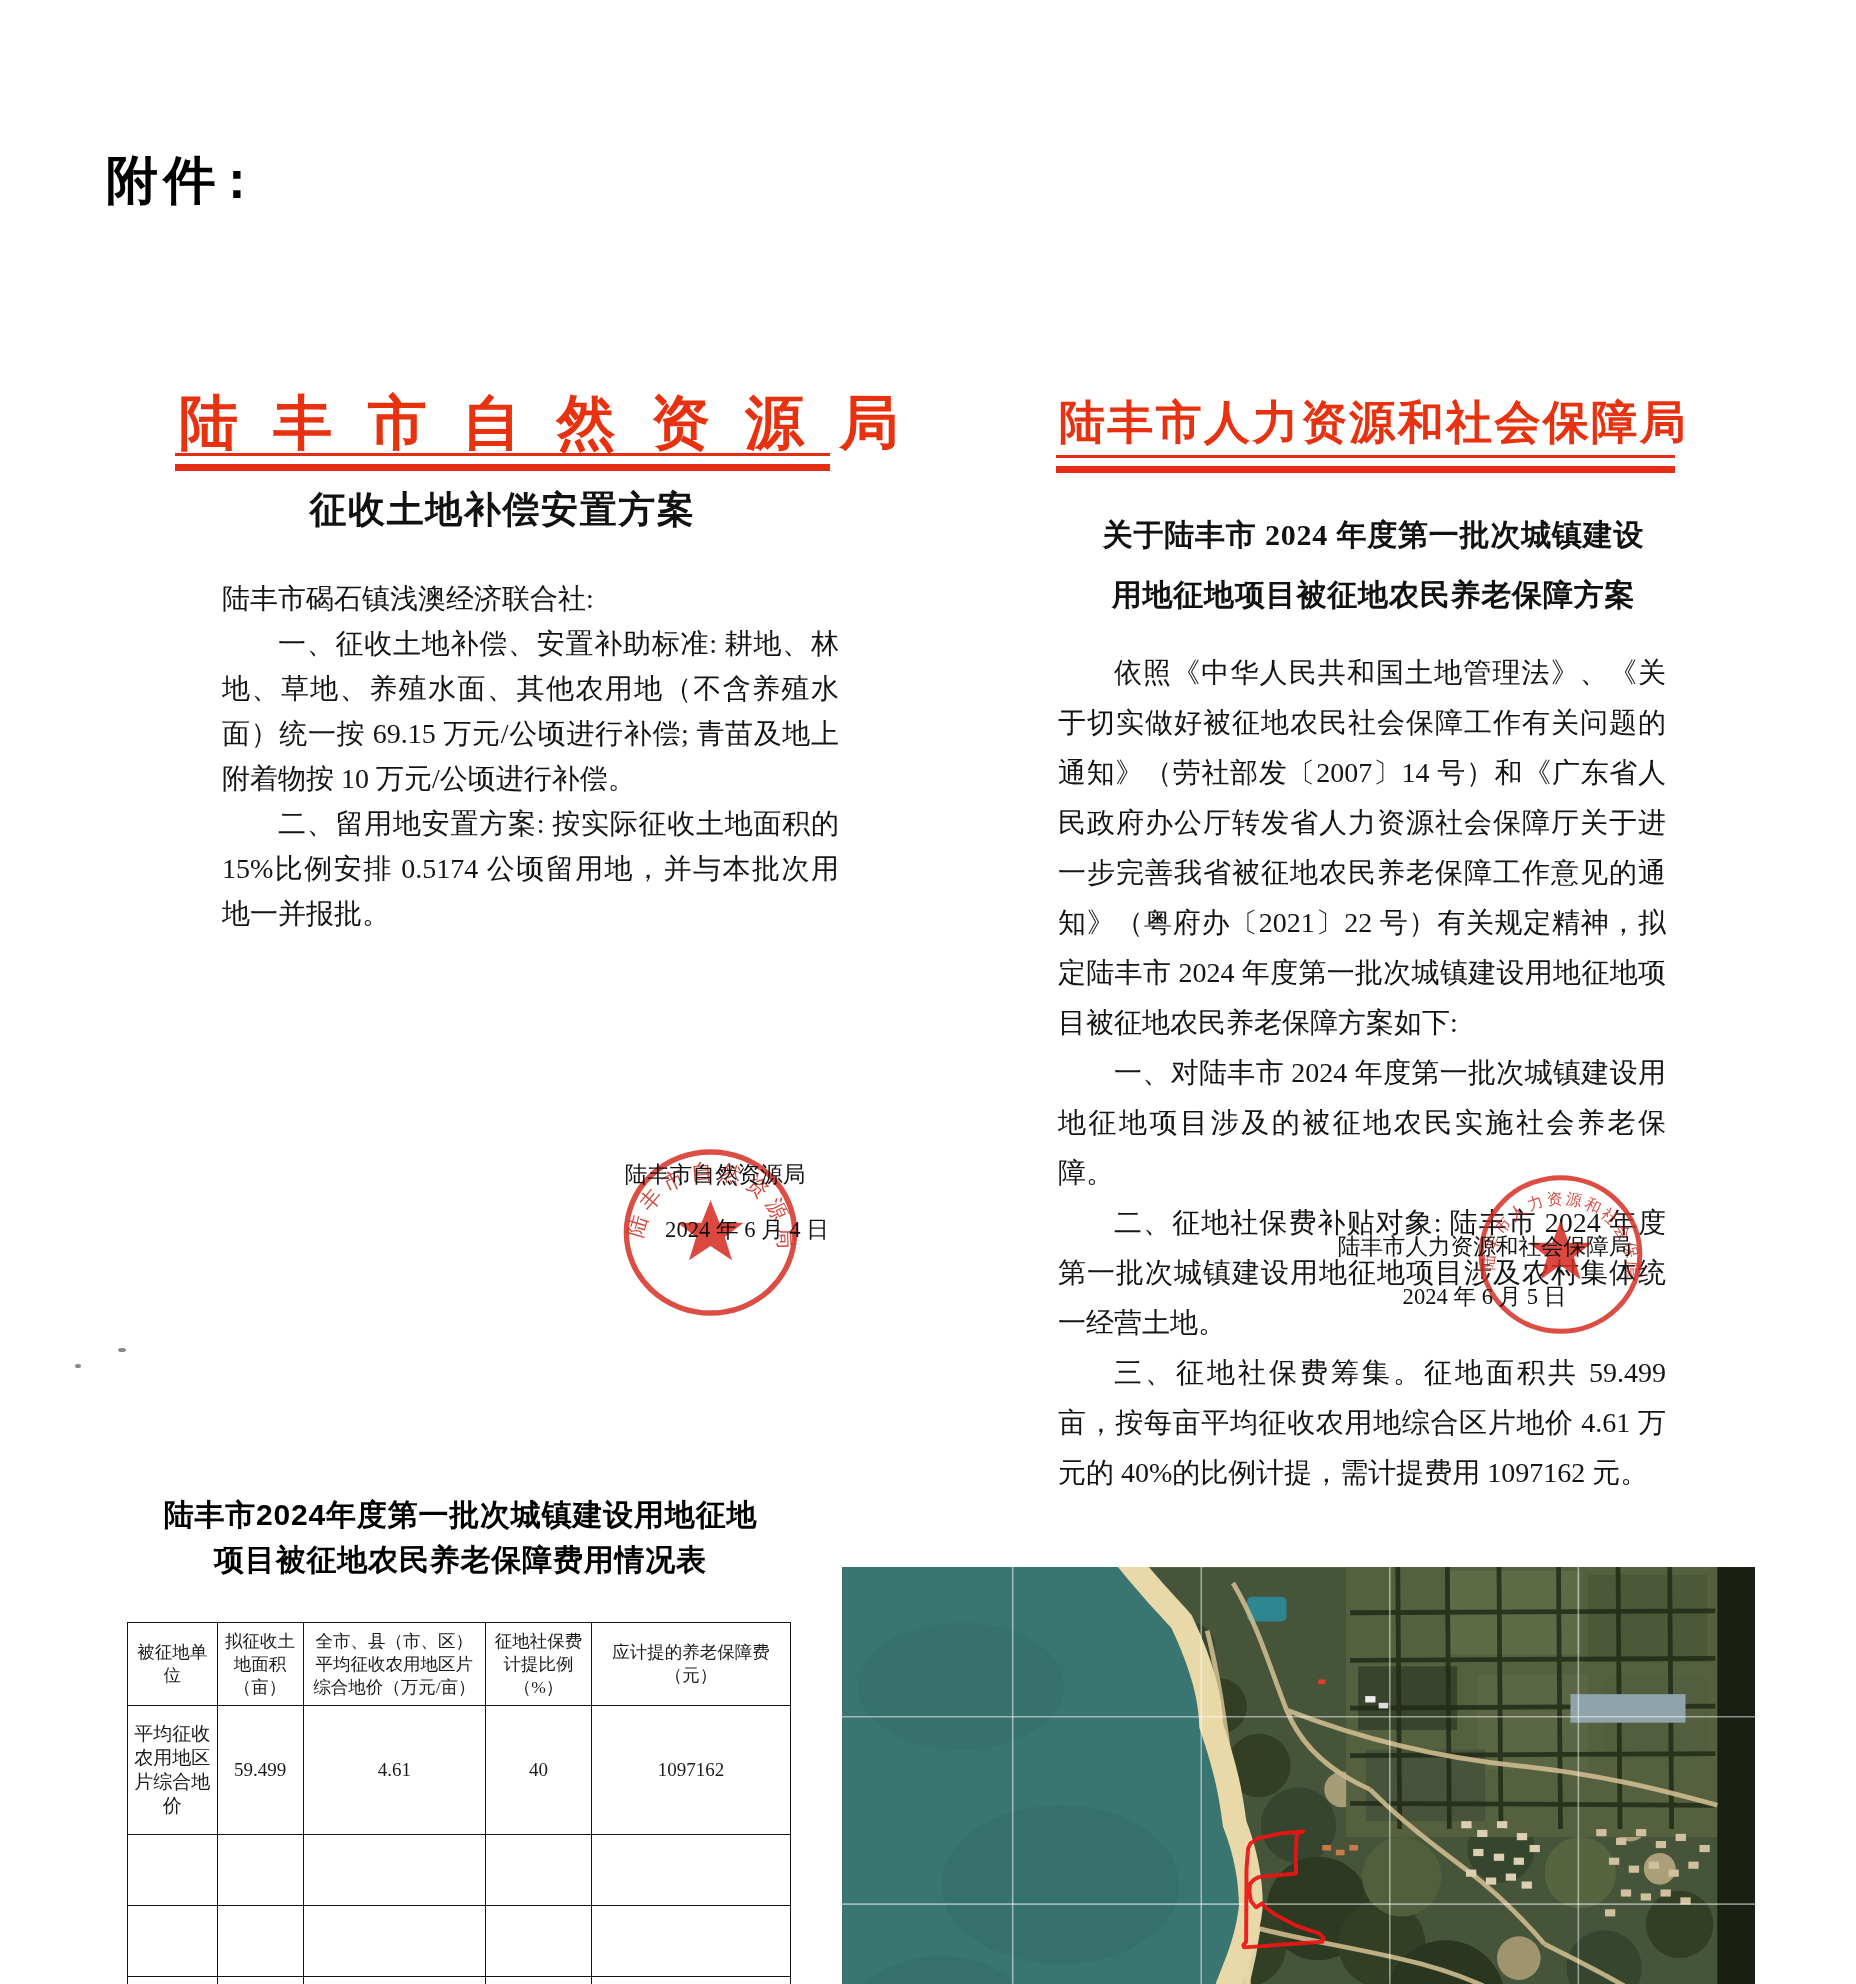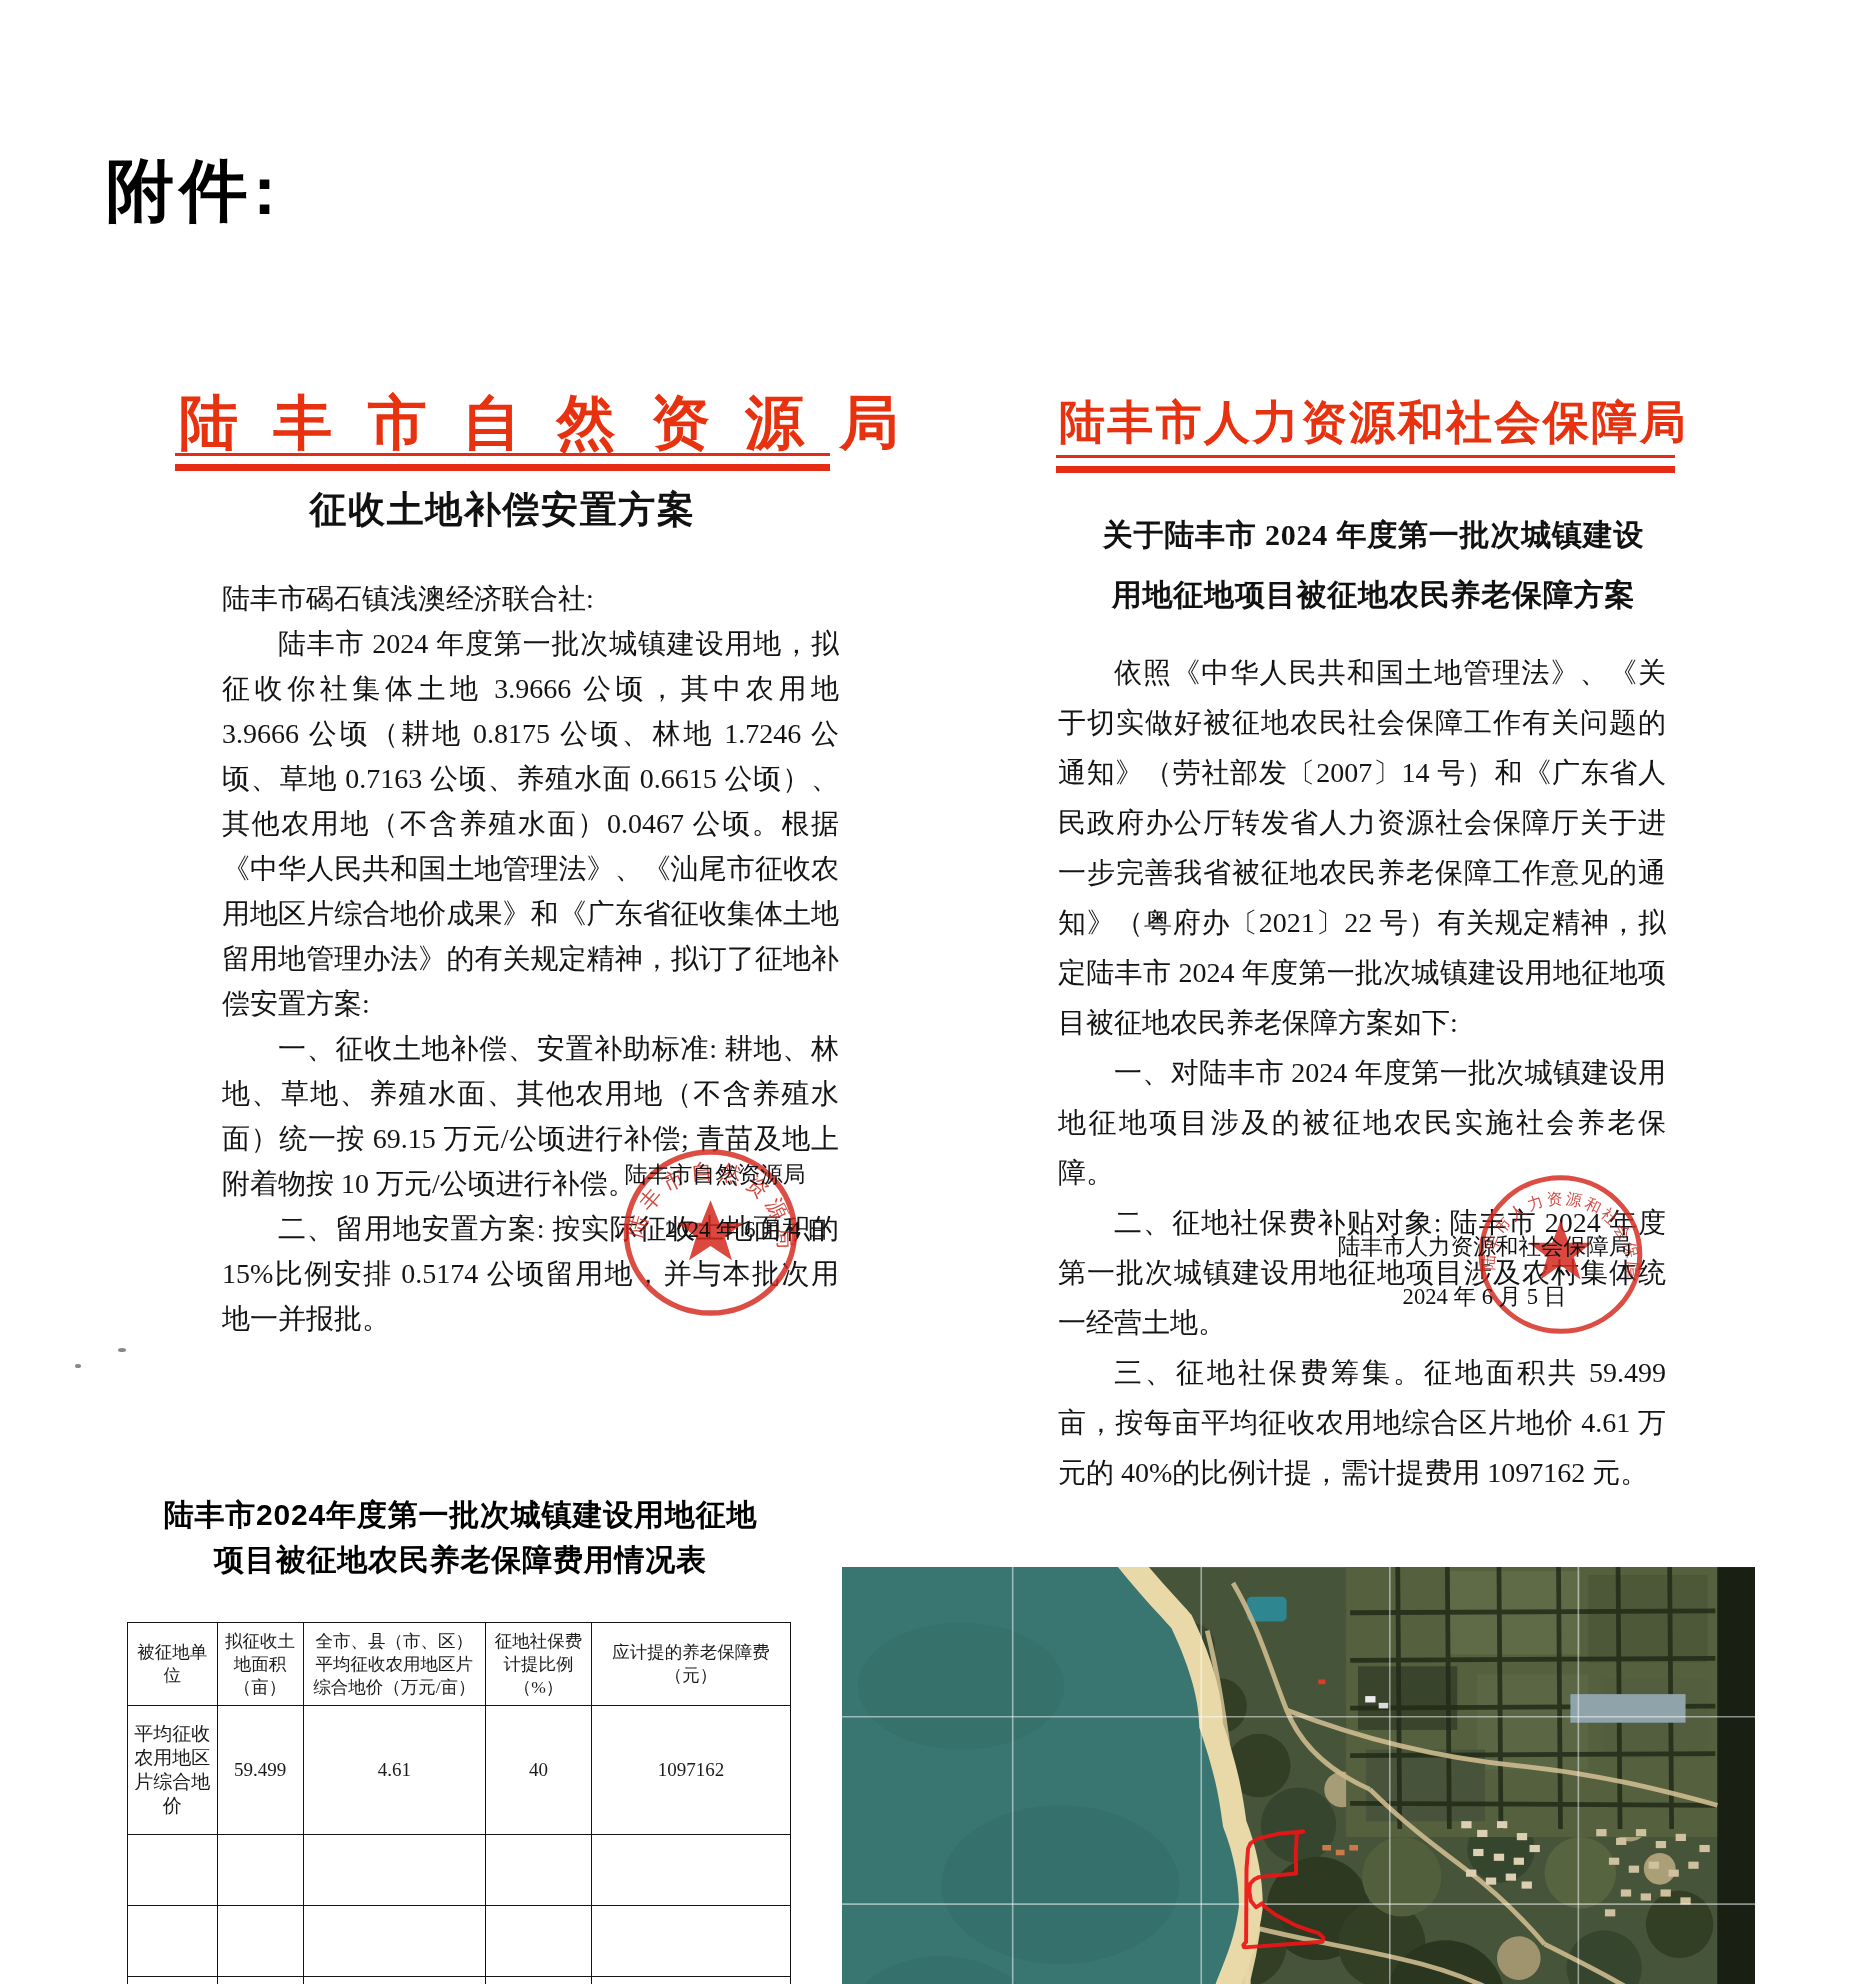--- a/index.html
+++ b/index.html
@@ -3,22 +3,22 @@
 <meta charset="utf-8">
 <style>
   html,body{margin:0;padding:0;}
   body{
     width:1857px;height:2629px;position:relative;background:#ffffff;
     font-family:"Liberation Serif", serif;color:#1a1a1a;overflow:hidden;
   }
   .abs{position:absolute;}
   
   .attach-label{
-    left:106px;top:146px;font-family:Liberation Sans, sans-serif;
-    font-weight:bold;font-size:68px;letter-spacing:5.6px;color:#000;
+    left:106px;top:146px;font-family:Liberation Mono, monospace;
+    font-weight:bold;font-size:52px;letter-spacing:5.6px;color:#000;
   }
   
   .agency-red{
     font-weight:bold;color:#e8320f;text-align:center;
     font-family:"Liberation Serif",serif;white-space:nowrap;
   }
   .agency-left{left:179px;top:384px;width:691px;font-size:59px;letter-spacing:10.3px;}
   .agency-right{left:1032px;top:392px;width:683px;font-size:46px;letter-spacing:2.4px;}
   .redline{background:#e52d15;}
   .redline-thin{height:2.8px;}
@@ -73,21 +73,20 @@
 <div class="abs speck" style="left:75px;top:1364px;"></div>
 <div class="abs speck" style="left:118px;top:1348px;width:8px;"></div>
 
 <div class="abs agency-red agency-left">陆 丰 市 自 然 资 源 局</div>
 <div class="abs redline redline-thin" style="left:175px;top:453px;width:655px;"></div>
 <div class="abs redline redline-thick" style="left:175px;top:464px;width:655px;"></div>
 <div class="abs doc-title doc-title-left">征收土地补偿安置方案</div>
 
 <div class="abs body-col left-body">
   <p class="noindent">陆丰市碣石镇浅澳经济联合社:</p>
-  <p>陆丰市 2024 年度第一批次城镇建设用地，拟征收你社集体土地 3.9666 公顷，其中农用地 3.9666 公顷（耕地 0.8175 公顷、林地 1.7246 公顷、草地 0.7163 公顷、养殖水面 0.6615 公顷）、其他农用地（不含养殖水面）0.0467 公顷。根据《中华人民共和国土地管理法》、《汕尾市征收农用地区片综合地价成果》和《广东省征收集体土地留用地管理办法》的有关规定精神，拟订了征地补偿安置方案:</p>
   <p>一、征收土地补偿、安置补助标准: 耕地、林地、草地、养殖水面、其他农用地（不含养殖水面）统一按 69.15 万元/公顷进行补偿; 青苗及地上附着物按 10 万元/公顷进行补偿。</p>
   <p>二、留用地安置方案: 按实际征收土地面积的 15%比例安排 0.5174 公顷留用地，并与本批次用地一并报批。</p>
 </div>
 
 <div class="abs sig" style="left:572px;top:1159px;width:286px;">陆丰市自然资源局</div>
 <div class="abs sig" style="left:604px;top:1214px;width:286px;">2024 年 6 月 4 日</div>
 
 <svg class="abs stamp" style="left:617px;top:1143px;" width="187" height="179" viewBox="0 0 200 200">
   <defs>
       <path id="arcL" d="M 26,128 A 76,72 0 1 1 174,128" fill="none"></path>

